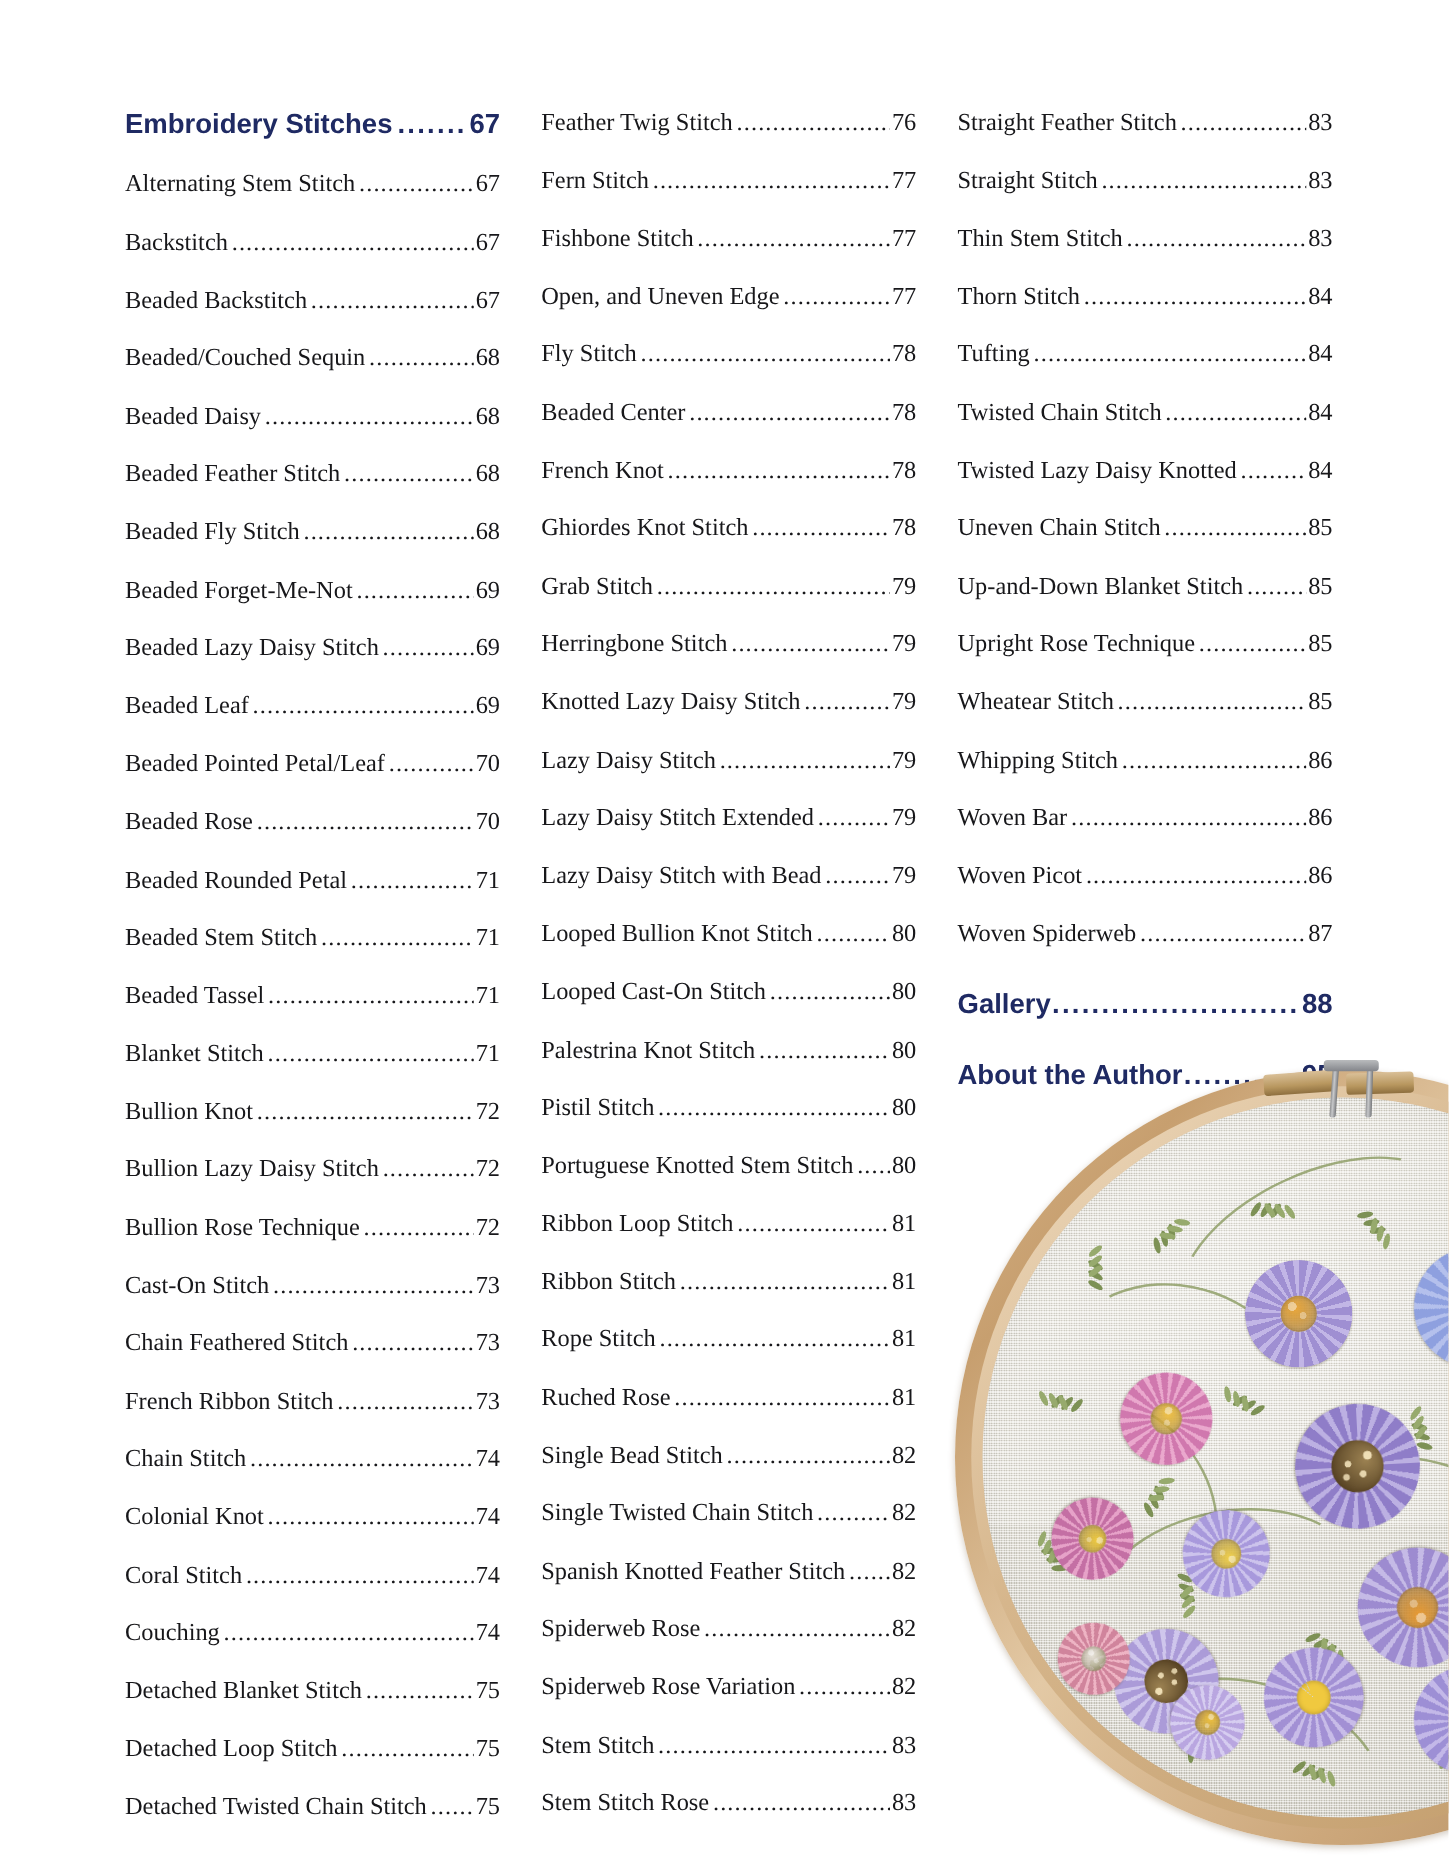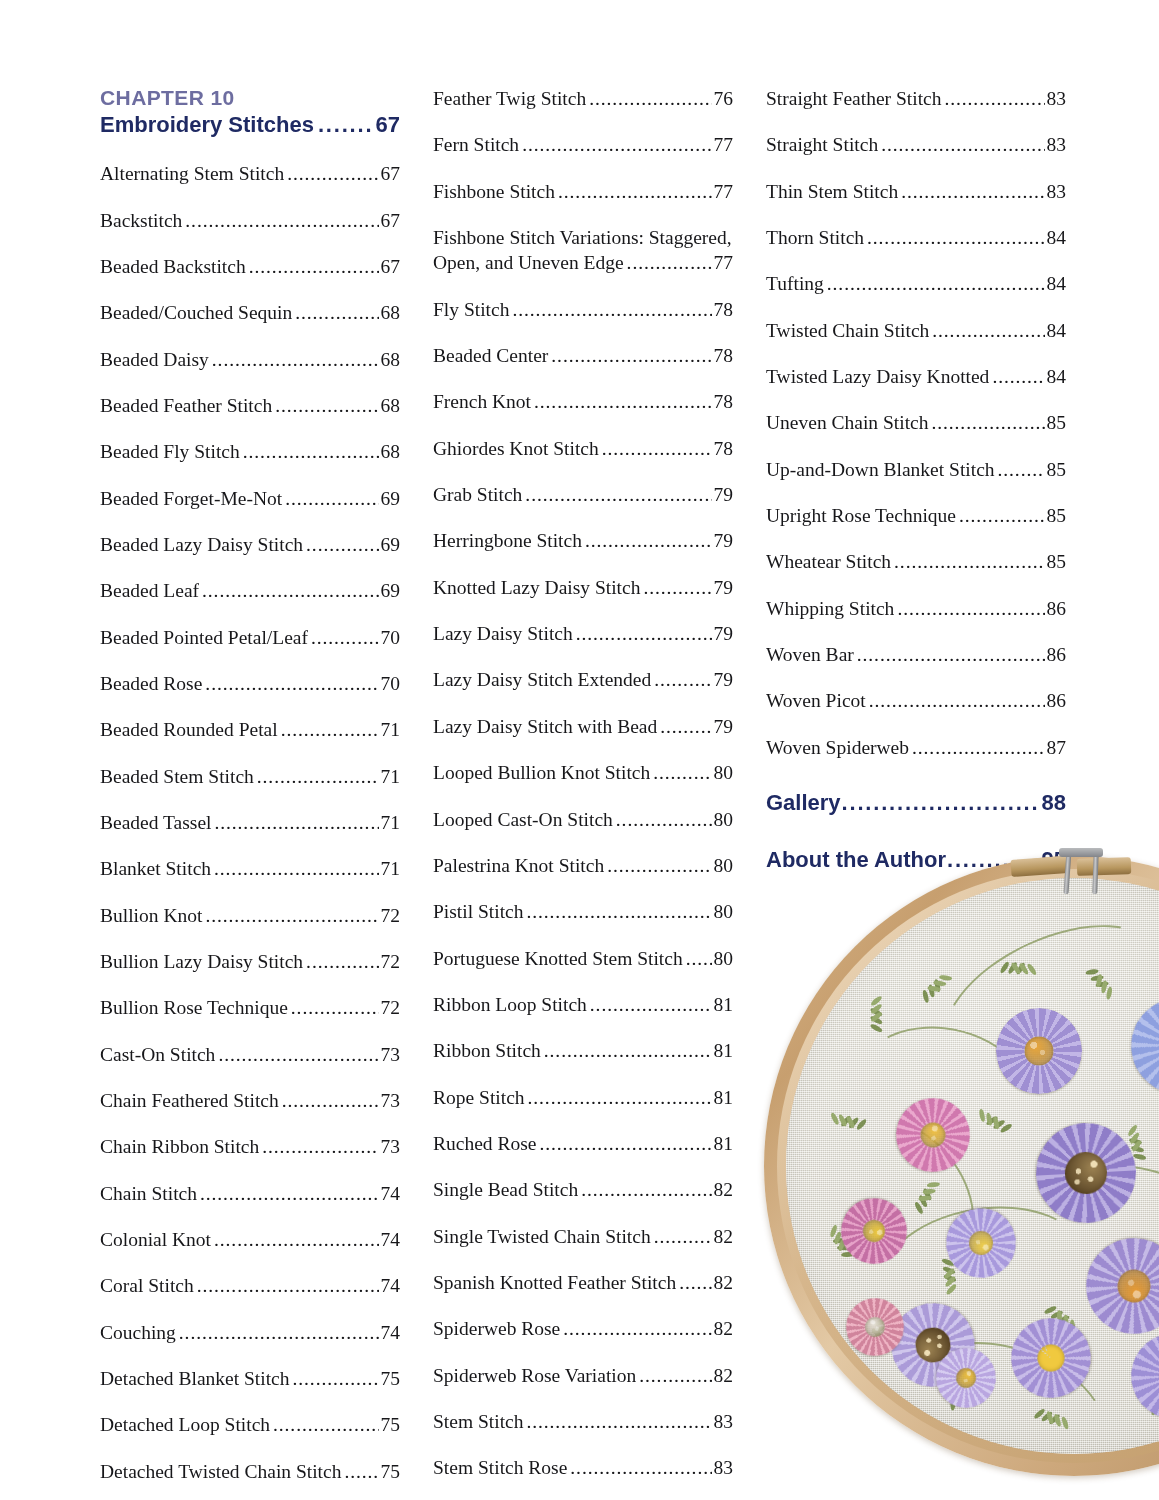--- a/index.html
+++ b/index.html
@@ -228,21 +228,20 @@
   }
 </style>
 </head>
 <body>
 
 <div class="page">
 
   <div class="columns">
 
     <div class="column">
-      <div class="chapter-kicker">CHAPTER 10</div>
       <div class="chapter-title-row">
         <span class="ct-label">Embroidery Stitches</span>
         <span class="ct-dots">......................................................</span>
         <span class="ct-page">67</span>
       </div>
       <div class="entries">
           <div class="toc-entry">
             <span class="te-label">Alternating Stem Stitch</span>
             <span class="te-dots">..........................................................................................</span>
             <span class="te-page">67</span>
@@ -341,21 +340,21 @@
             <span class="te-label">Cast-On Stitch</span>
             <span class="te-dots">..........................................................................................</span>
             <span class="te-page">73</span>
           </div>
           <div class="toc-entry">
             <span class="te-label">Chain Feathered Stitch</span>
             <span class="te-dots">..........................................................................................</span>
             <span class="te-page">73</span>
           </div>
           <div class="toc-entry">
-            <span class="te-label">Chain Ribbon Stitch</span>
+            <span class="te-label">French Ribbon Stitch</span>
             <span class="te-dots">..........................................................................................</span>
             <span class="te-page">73</span>
           </div>
           <div class="toc-entry">
             <span class="te-label">Chain Stitch</span>
             <span class="te-dots">..........................................................................................</span>
             <span class="te-page">74</span>
           </div>
           <div class="toc-entry">
             <span class="te-label">Colonial Knot</span>
@@ -401,21 +400,20 @@
             <span class="te-label">Fern Stitch</span>
             <span class="te-dots">..........................................................................................</span>
             <span class="te-page">77</span>
           </div>
           <div class="toc-entry">
             <span class="te-label">Fishbone Stitch</span>
             <span class="te-dots">..........................................................................................</span>
             <span class="te-page">77</span>
           </div>
           <div class="toc-entry multiline">
-            <span class="te-line1">Fishbone Stitch Variations: Staggered,</span>
             <span class="te-line2">
               <span class="te-label">Open, and Uneven Edge</span>
               <span class="te-dots">..........................................................................................</span>
               <span class="te-page">77</span>
             </span>
           </div>
           <div class="toc-entry">
             <span class="te-label">Fly Stitch</span>
             <span class="te-dots">..........................................................................................</span>
             <span class="te-page">78</span>

